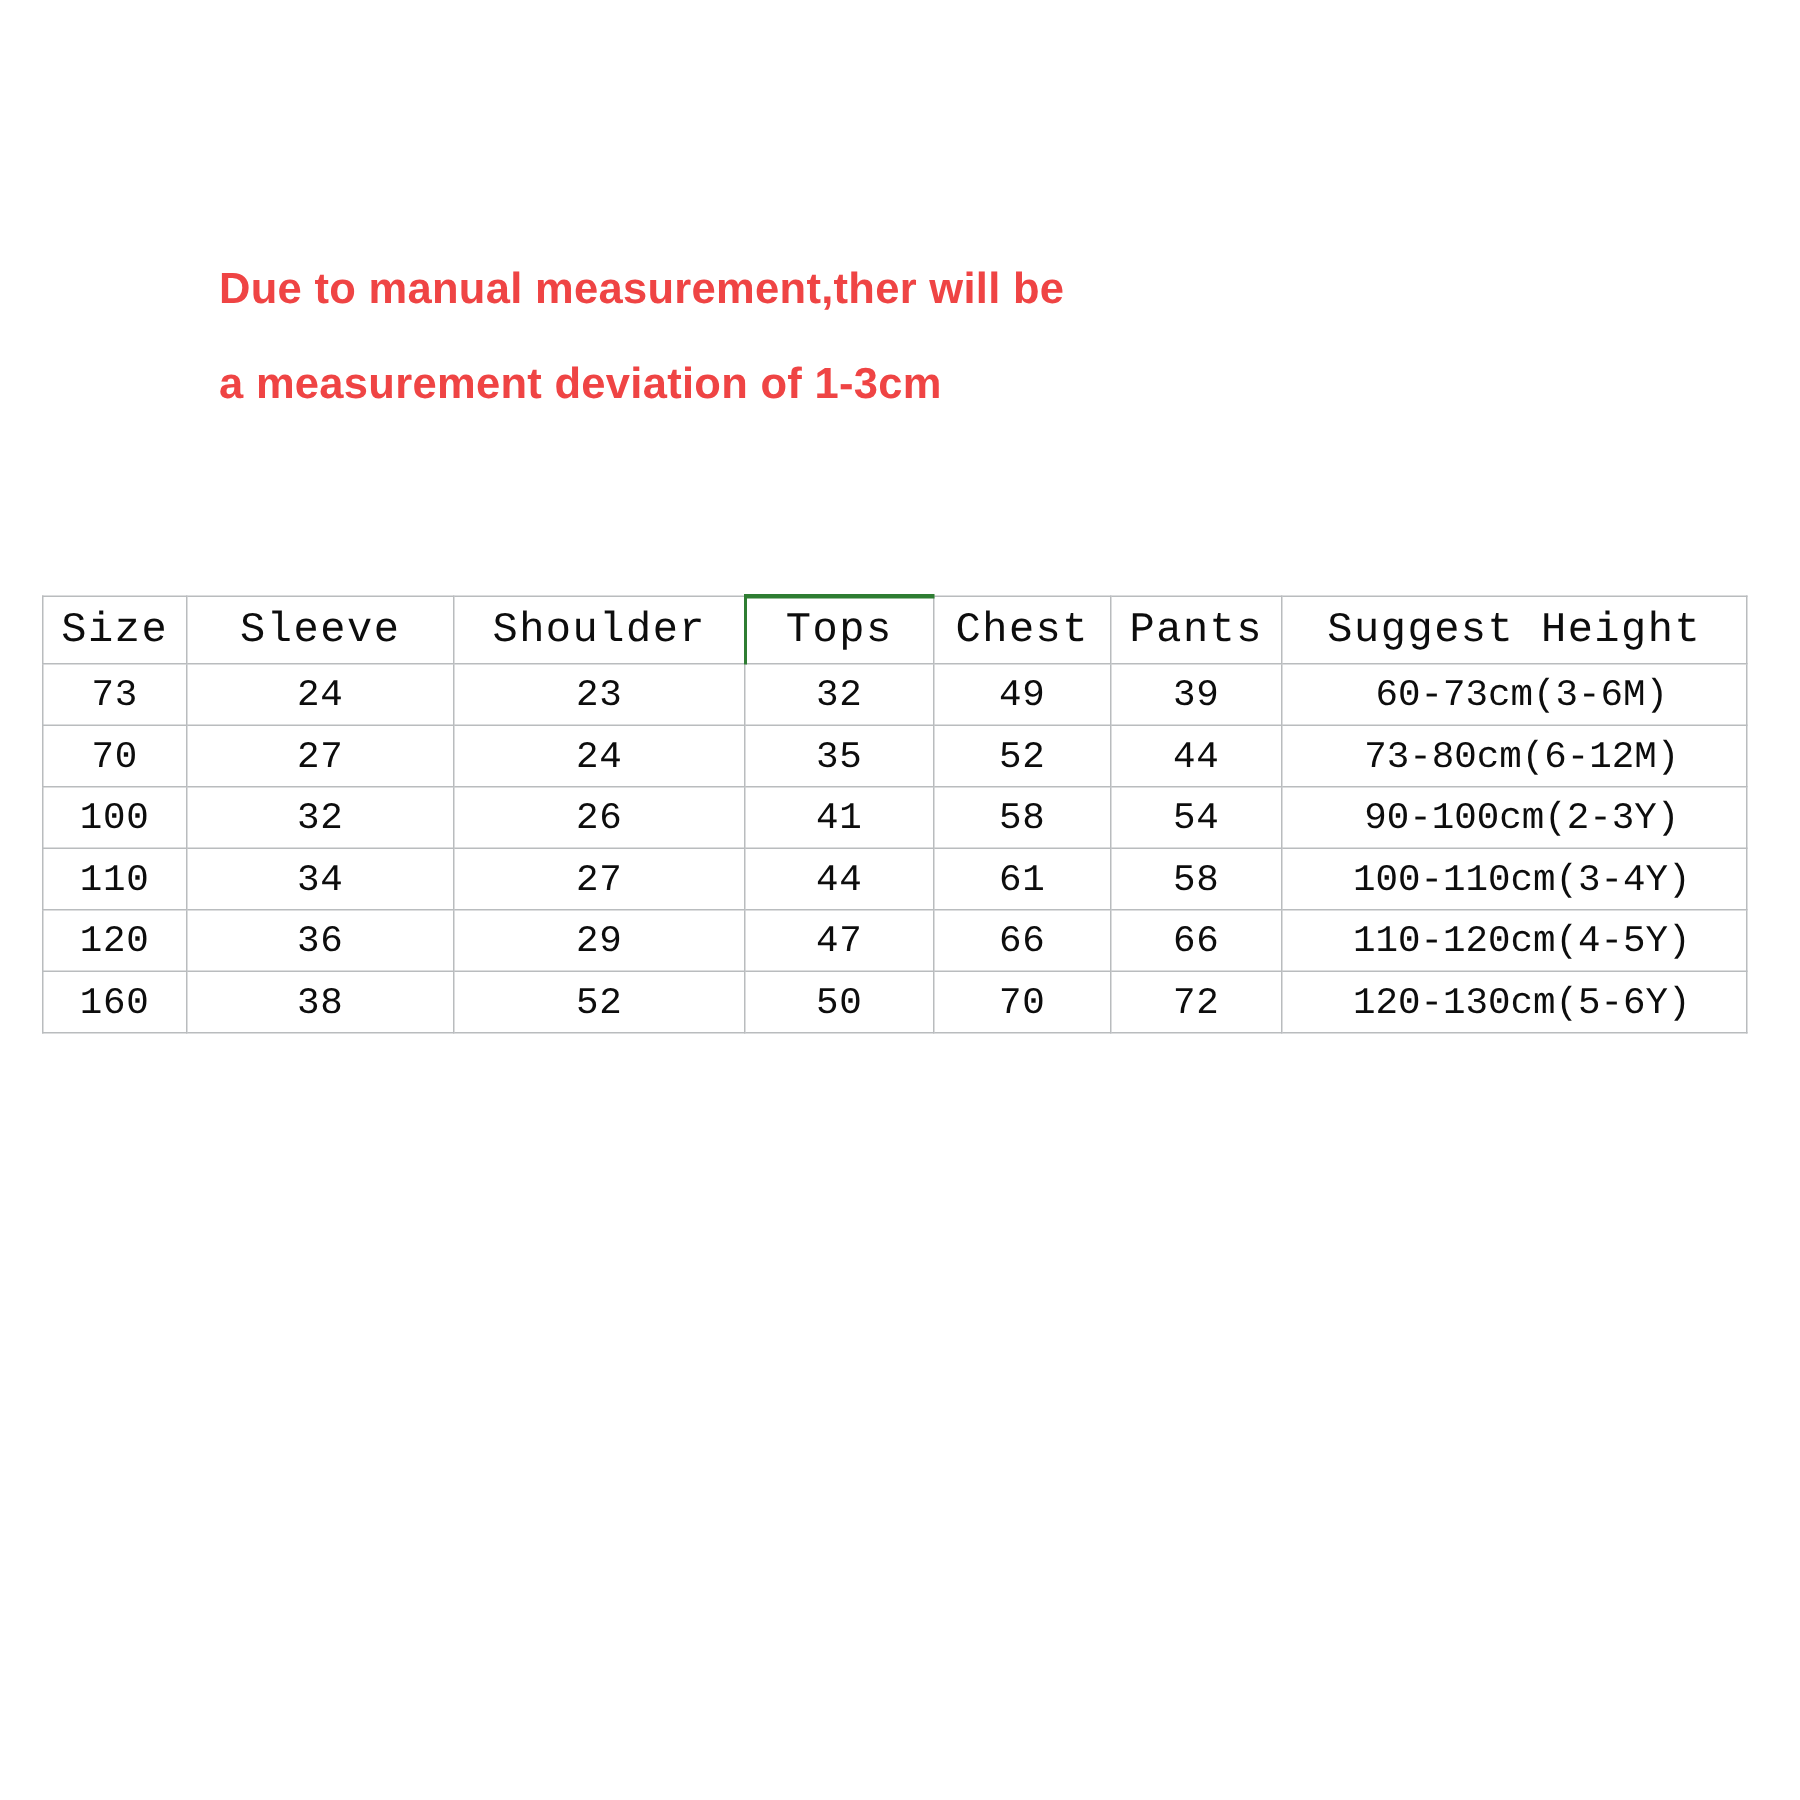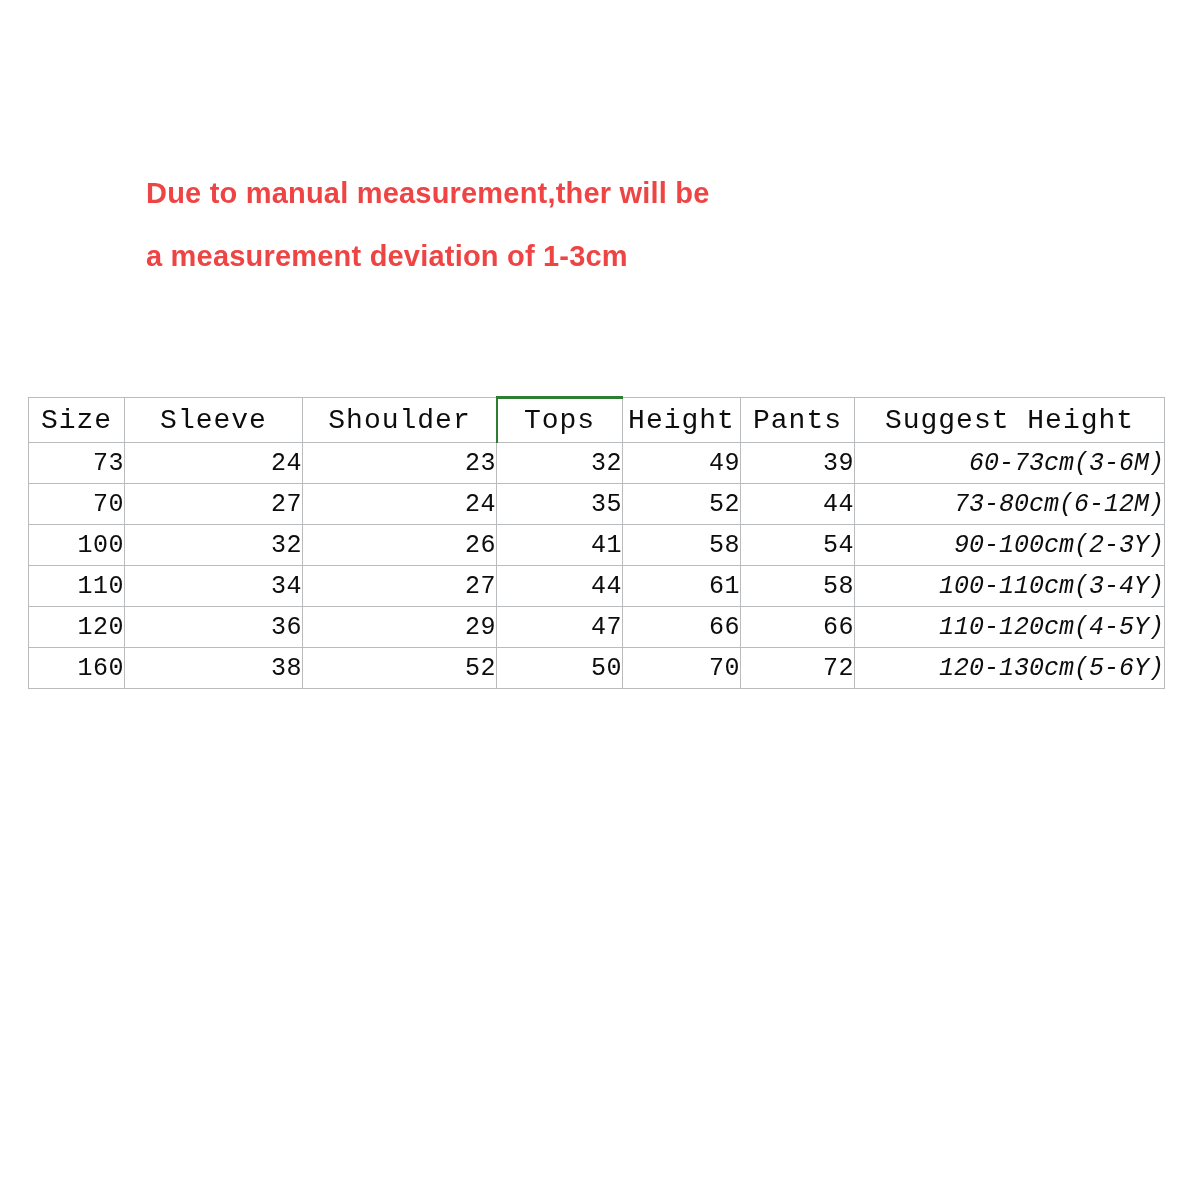--- a/index.html
+++ b/index.html
@@ -67,28 +67,26 @@
     white-space: pre;
   }
   table.size-table thead th {
     height: 44px;
     font-size: 28px;
     letter-spacing: 1px;
   }
   table.size-table tbody td {
     font-size: 25px;
     letter-spacing: 0.5px;
-    text-align: right;
   }
   
   table.size-table td.height-cell {
-    text-align: right;
+    text-align: center;
     padding-left: 10px;
     letter-spacing: 0px;
-    font-style: italic;
   }
   
   table.size-table {
     border: 1px solid #a9adb0;
   }
   
   th.tops-head {
     position: relative;
   }
   th.tops-head::after {
@@ -130,21 +128,21 @@
         <col class="c-chest">
         <col class="c-pants">
         <col class="c-height">
       </colgroup>
       <thead>
         <tr>
           <th>Size</th>
           <th>Sleeve</th>
           <th>Shoulder</th>
           <th class="tops-head">Tops</th>
-          <th>Height</th>
+          <th>Chest</th>
           <th>Pants</th>
           <th>Suggest Height</th>
         </tr>
       </thead>
       <tbody>
         <tr>
           <td>73</td>
           <td>24</td>
           <td>23</td>
           <td>32</td>

